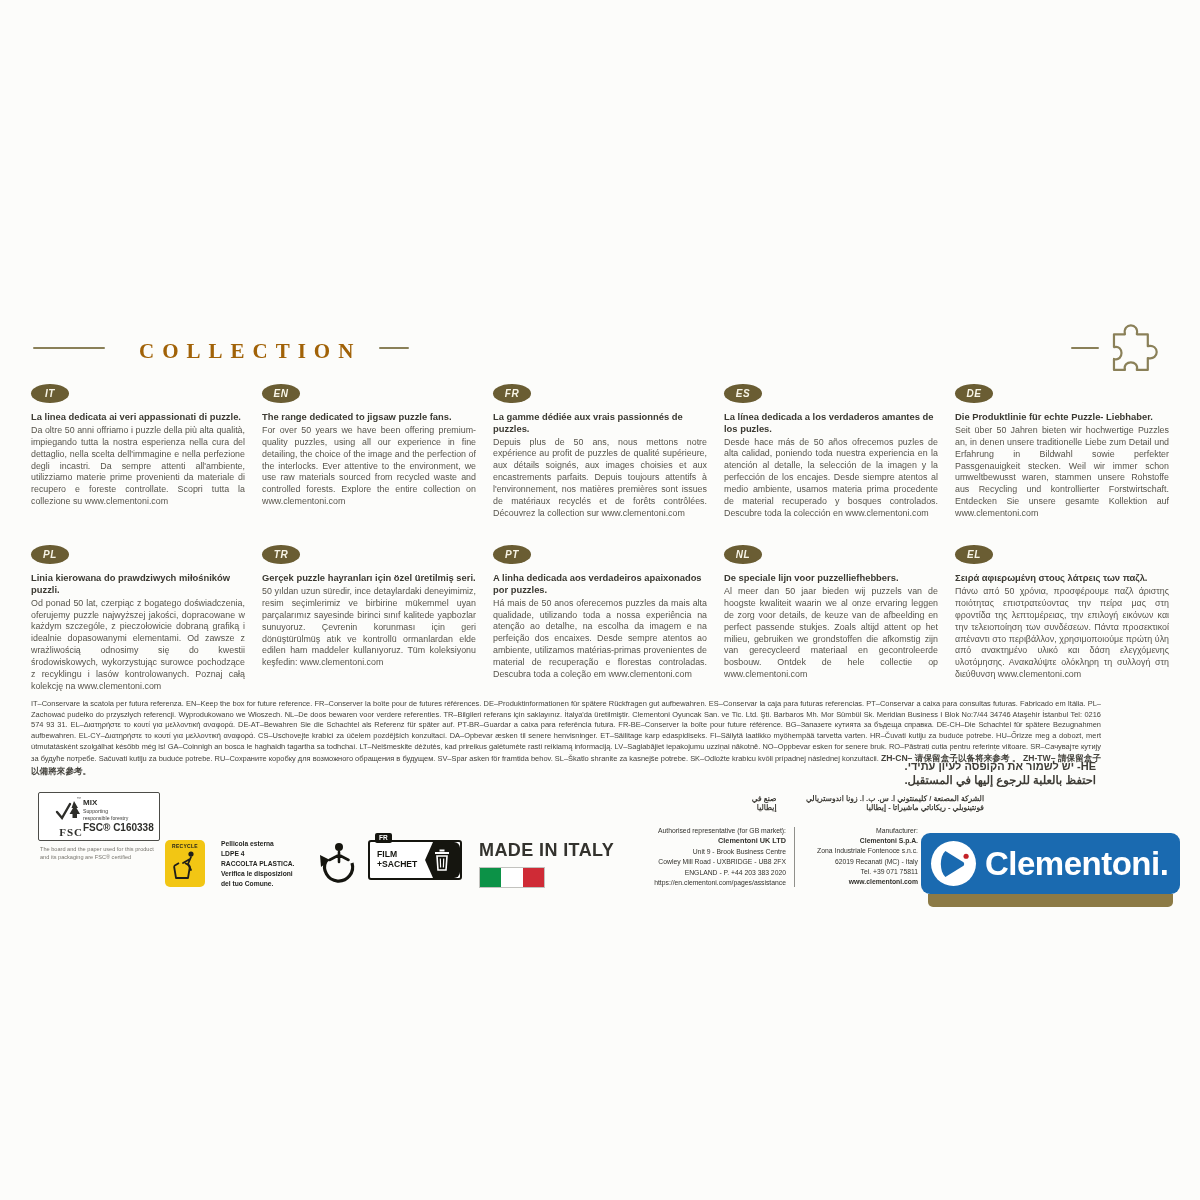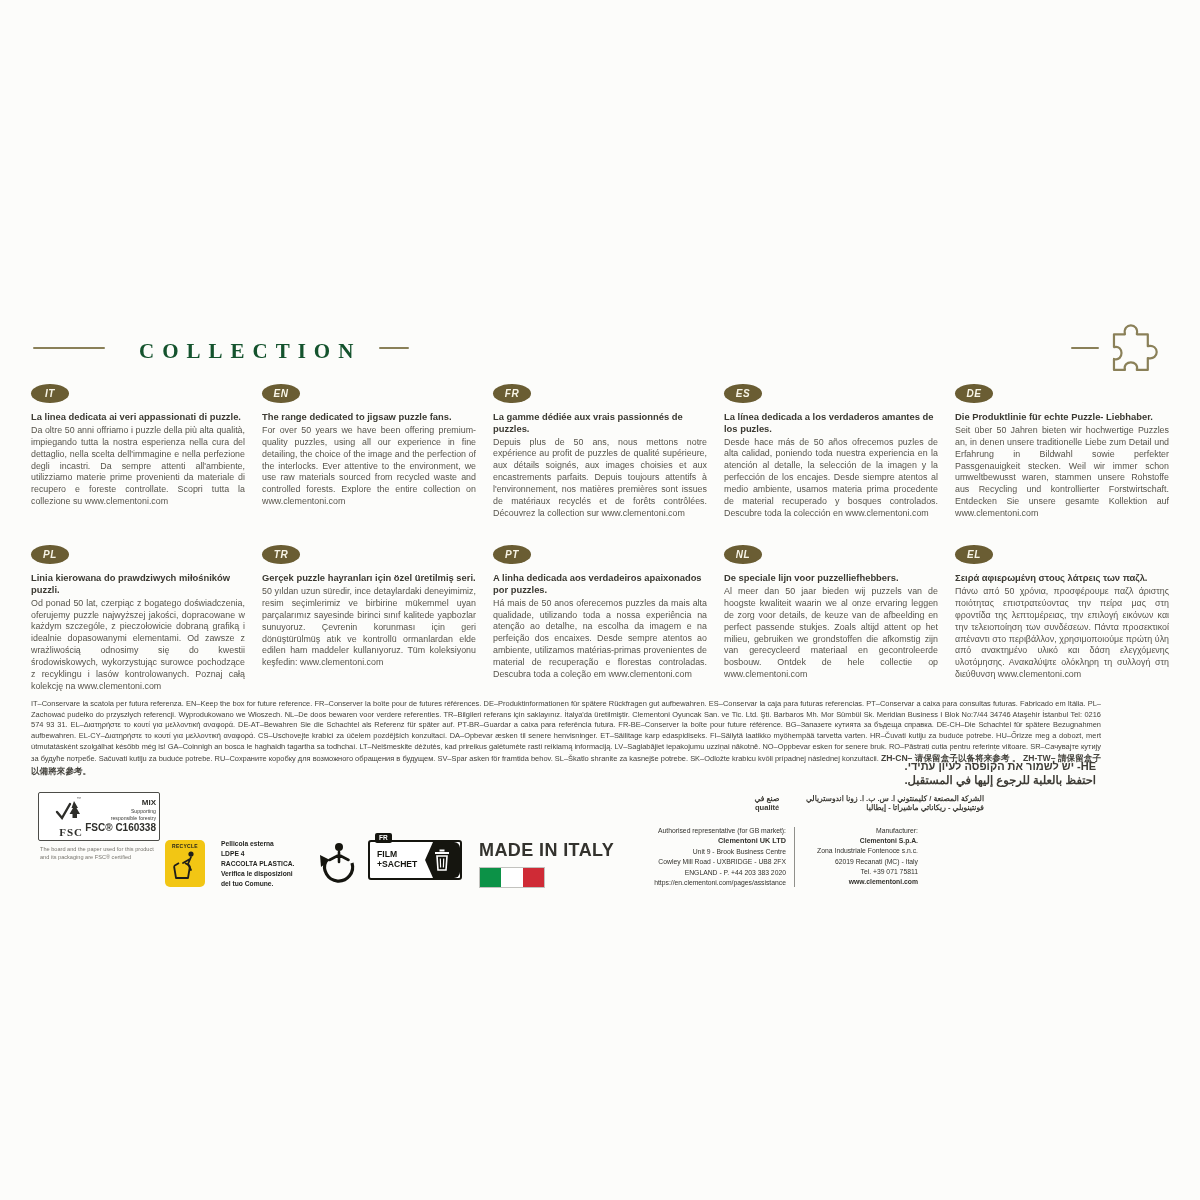--- a/index.html
+++ b/index.html
@@ -9,21 +9,21 @@
   
   .header{position:absolute;top:318px;left:33px;right:33px;height:60px;display:flex;align-items:center;}
   .hline{height:2.5px;background:#8a8058;border-radius:2px;}
   .hl-left{width:72px;margin-right:18px;}
   .hl-mid{width:30px;margin-left:18px;}
   .hl-right{width:28px;margin-right:4px;}
   .hspacer{flex:1;}
   .htitle-main{font-family:"Liberation Serif",serif;font-variant:small-caps;text-transform:lowercase;
                font-size:37px;letter-spacing:2px;color:#7b7154;font-weight:600;}
   .htitle-sub{font-family:"Liberation Serif",serif;font-variant:small-caps;text-transform:lowercase;
-              font-size:30px;letter-spacing:8px;color:#14532d;font-weight:600;margin-left:16px;}
+              font-size:30px;letter-spacing:8px;color:#a16207;font-weight:600;margin-left:16px;}
   .puzzle-icon svg{display:block;}
 
   
   .grid{position:absolute;left:31px;right:31px;top:383px;display:grid;
         grid-template-columns:repeat(5,1fr);column-gap:17px;row-gap:24px;}
   .lb{min-height:130px;}
   .badge{display:inline-flex;align-items:center;justify-content:center;min-width:22px;height:19px;
          padding:0 8px;border-radius:50%;background:#6a5d33;color:#f7f4e6;
          font-size:10px;font-weight:bold;font-style:italic;letter-spacing:0.5px;}
   .lb h3{margin:8px 0 2px;font-size:9.4px;line-height:1.25;color:#3c3a32;font-weight:bold;}
@@ -40,21 +40,21 @@
   .ar-factory{display:flex;justify-content:space-between;direction:rtl;width:240px;
               margin:7px 112px 0 auto;font-size:7.6px;font-weight:bold;}
 
   
   .fsc-box{position:absolute;left:38px;top:792px;width:120px;height:47px;border:1.6px solid #4c4c48;
            border-radius:2px;background:#fff;display:flex;align-items:center;}
   .fsc-left{width:44px;text-align:right;position:relative;padding-top:2px;}
   .fsc-left .fsc-word{font-family:"Liberation Serif",serif;font-weight:bold;font-size:11px;
                       letter-spacing:1px;color:#2e2e2a;line-height:1;}
   .fsc-tm{position:absolute;top:1px;right:2px;font-size:4.5px;color:#555;}
-  .fsc-right{flex:1;text-align:right;line-height:1.25;padding-right:3px;}
+  .fsc-right{flex:1;text-align:left;line-height:1.25;padding-right:3px;}
   .fsc-mix{font-size:8px;font-weight:bold;color:#2e2e2a;}
   .fsc-sup{font-size:5.2px;color:#3c3c38;}
   .fsc-code{font-size:10px;font-weight:bold;color:#2e2e2a;margin-top:1px;}
   .fsc-caption{position:absolute;left:40px;top:845px;width:118px;font-size:5.6px;line-height:1.45;color:#77756e;}
 
   .recycle{position:absolute;left:165px;top:840px;width:40px;height:47px;background:#f2c614;
            border-radius:5px;display:flex;flex-direction:column;align-items:center;padding-top:3px;box-sizing:border-box;}
   .recycle-label{font-size:5px;font-weight:bold;color:#1e1e1a;letter-spacing:0.3px;}
 
   .plastic{position:absolute;left:221px;top:839px;font-size:6.7px;font-weight:bold;
@@ -169,21 +169,21 @@
   <div class="fineprint">
     <span>IT–Conservare la scatola per futura referenza. EN–Keep the box for future reference. FR–Conserver la boîte pour de futures références. DE–Produktinformationen für spätere Rückfragen gut aufbewahren. ES–Conservar la caja para futuras referencias. PT–Conservar a caixa para consultas futuras. Fabricado em Itália. PL–Zachować pudełko do przyszłych referencji. Wyprodukowano we Włoszech. NL–De doos bewaren voor verdere referenties. TR–Bilgileri referans için saklayınız. İtalya'da üretilmiştir. Clementoni Oyuncak San. ve Tic. Ltd. Şti. Barbaros Mh. Mor Sümbül Sk. Meridian Business I Blok No:7/44 34746 Ataşehir İstanbul Tel: 0216 574 93 31. EL–Διατηρήστε το κουτί για μελλοντική αναφορά. DE-AT–Bewahren Sie die Schachtel als Referenz für später auf. PT-BR–Guardar a caixa para referência futura. FR-BE–Conserver la boîte pour future référence. BG–Запазете кутията за бъдеща справка. DE-CH–Die Schachtel für spätere Bezugnahmen aufbewahren. EL-CY–Διατηρήστε το κουτί για μελλοντική αναφορά. CS–Uschovejte krabici za účelem pozdějších konzultací. DA–Opbevar æsken til senere henvisninger. ET–Säilitage karp edaspidiseks. FI–Säilytä laatikko myöhempää tarvetta varten. HR–Čuvati kutiju za buduće potrebe. HU–Őrizze meg a dobozt, mert útmutatásként szolgálhat később még is! GA–Coinnigh an bosca le haghaidh tagartha sa todhchaí. LT–Neišmeskite dėžutės, kad prireikus galėtumėte rasti reikiamą informaciją. LV–Saglabājiet iepakojumu uzziņai nākotnē. NO–Oppbevar esken for senere bruk. RO–Păstrați cutia pentru referințe viitoare. SR–Сачувајте кутију за будуће потребе. Sačuvati kutiju za buduće potrebe. RU–Сохраните коробку для возможного обращения в будущем. SV–Spar asken för framtida behov. SL–Škatlo shranite za kasnejše potrebe. SK–Odložte krabicu kvôli prípadnej následnej konzultácii.</span>
     <span class="zh">ZH-CN– 请保留盒子以备将来参考 。 ZH-TW– 請保留盒子以備將來參考。</span>
   </div>
 
   <div class="rtl-block">
     <div class="he-line" dir="rtl">HE- יש לשמור את הקופסה לעיון עתידי.</div>
     <div class="ar-line" dir="rtl">احتفظ بالعلبة للرجوع إليها في المستقبل.</div>
     <div class="ar-factory">
       <span>الشركة المصنعة / كليمنتوني ا. س. ب. ا. زونا اندوستريالي فونتينوبلي - ريكاناتي ماشيراتا - إيطاليا</span>
-      <span>صنع في qualité</span>
+      <span>صنع في إيطاليا</span>
     </div>
   </div>
 
   <div class="fsc-box">
     <div class="fsc-left">
       <span class="fsc-tm">™</span>
       <svg width="30" height="26" viewBox="0 0 30 26">
         <path d="M4,15 L9,21 L17,7" fill="none" stroke="#2e2e2a" stroke-width="2.4" stroke-linecap="round"></path>
         <polygon points="21,4 25,11 23.5,11 27,17 24,17 24,21 19.5,21 19.5,17 16.5,17 20,11 18.5,11" fill="#2e2e2a"></polygon>
       </svg>
@@ -262,14 +262,26 @@
 
   <div class="mfr">
     <div>Manufacturer:</div>
     <div class="b">Clementoni S.p.A.</div>
     <div>Zona Industriale Fontenoce s.n.c.</div>
     <div>62019 Recanati (MC) - Italy</div>
     <div>Tel. +39 071 75811</div>
     <div class="b">www.clementoni.com</div>
   </div>
 
+  <div class="logo">
+    <div class="logo-blue">
+      <div class="logo-circle">
+        <svg width="38" height="38" viewBox="0 0 44 44">
+          <path d="M12,7 C5,13 5,31 12,37 L33,24 C34,23 34,21 33,20 Z" fill="#1a6ab0"></path>
+          <circle cx="36" cy="13" r="3" fill="#c42127"></circle>
+        </svg>
+      </div>
+      <span class="logo-text">Clementoni.</span>
+    </div>
+    <div class="logo-gold"></div>
+  </div>
 
 </div>
 
 </body></html>

